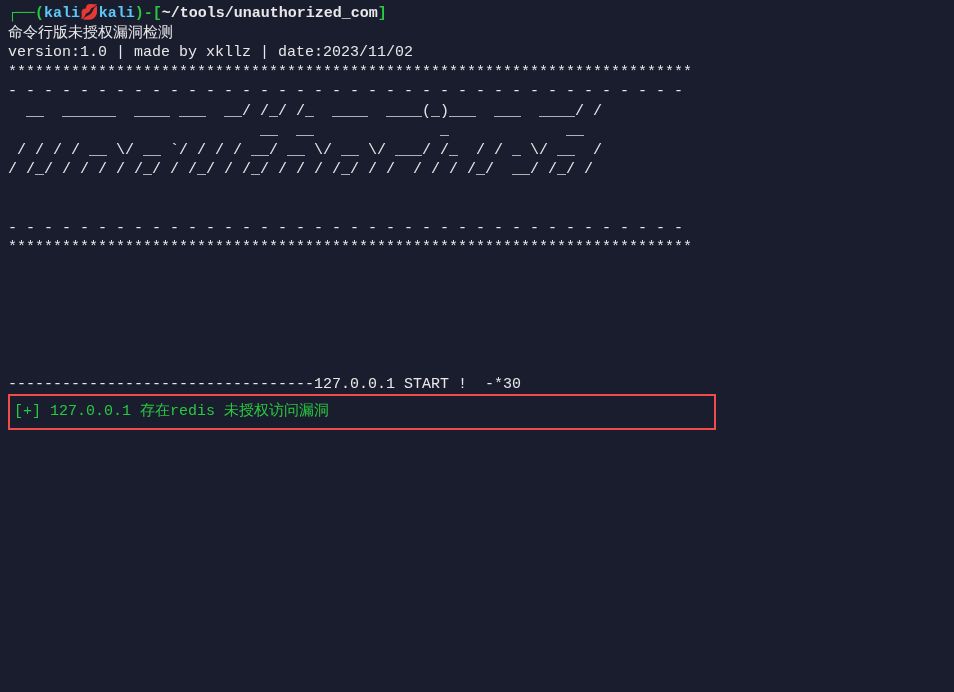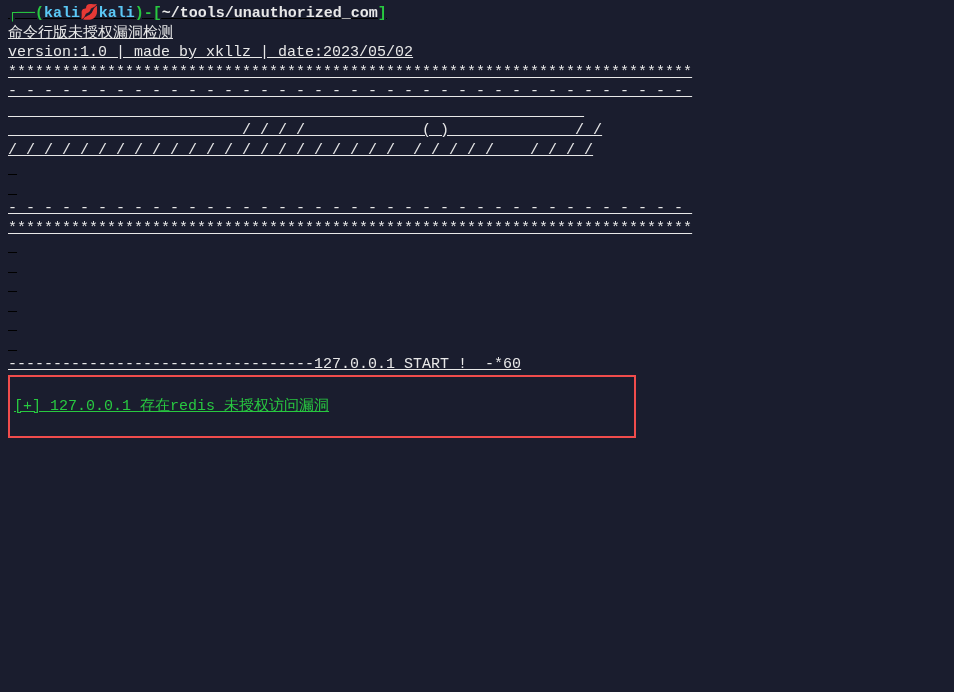--- a/index.html
+++ b/index.html
@@ -7,64 +7,65 @@
     background: #1a1d2e;
     font-family: 'Courier New', monospace;
     font-size: 15px;
     width: 954px;
     height: 692px;
     overflow: hidden;
     padding: 4px 8px;
     line-height: 1.3;
     position: relative;
   }
-  .line { white-space: pre; text-decoration: underline; }
+  .line { white-space: pre; }
   .white { color: #e8e8e8; }
   .bold { font-weight: bold; }
   .green { color: #28c840; }
   .cyan { color: #5bc8f5; }
   .red { color: #f14c4c; }
   .underline { text-decoration: underline; }
   .yellow { color: #d8c872; }
   .red-box {
     border: 2px solid #f14c4c;
     display: block;
-    padding: 20px 4px;
-    width: 628px;
+    padding: 6px 4px;
+    width: 708px;
   }
   .result-line { color: #28c840; }
 </style>
 </head>
 <body>
 
 <div>
 
 <div class="line"><span class="green bold">┌──</span><span class="green bold">(</span><span class="cyan bold">kali</span><span class="red">💋</span><span class="cyan bold">kali</span><span class="green bold">)</span><span class="green bold">-</span><span class="green bold">[</span><span class="white bold">~/tools/unauthorized_com</span><span class="green bold">]</span></div>
 
 
 <div class="line white">命令行版未授权漏洞检测</div>
-<div class="line white">version:1.0 | made by xkllz | date:2023/05/02</div>
+<div class="line white">version:1.0 | made by xkllz | date:2023/11/02</div>
 <div class="line white">****************************************************************************</div>
 <div class="line white">- - - - - - - - - - - - - - - - - - - - - - - - - - - - - - - - - - - - - - </div>
 
+<div class="line white">  __  ______  ____ ___  __/ /_/ /_  ____  ____(_)___  ___  ____/ /</div>
 <div class="line white">                            __  __              _             __</div>
-<div class="line white">  __  ______  ____ ___  __/ /_/ /_  ____  ____(_)___  ___  ____/ /</div>
+<div class="line white"> / / / / __ \/ __ `/ / / / __/ __ \/ __ \/ ___/ /_  / / _ \/ __  /</div>
 <div class="line white">/ /_/ / / / / /_/ / /_/ / /_/ / / / /_/ / /  / / / /_/  __/ /_/ /</div>
 
 <div class="line">&nbsp;</div>
 <div class="line">&nbsp;</div>
 <div class="line white">- - - - - - - - - - - - - - - - - - - - - - - - - - - - - - - - - - - - - - </div>
 <div class="line white">****************************************************************************</div>
 
 <div class="line">&nbsp;</div>
 <div class="line">&nbsp;</div>
 <div class="line">&nbsp;</div>
 <div class="line">&nbsp;</div>
 <div class="line">&nbsp;</div>
 <div class="line">&nbsp;</div>
-<div class="line white">----------------------------------127.0.0.1 START !  -*60</div>
+<div class="line white">----------------------------------127.0.0.1 START !  -*30</div>
 
 <div class="red-box">
   <span class="line result-line">[+] 127.0.0.1 存在redis 未授权访问漏洞</span>
 </div>
 
 
 </div>
 
 </body></html>

